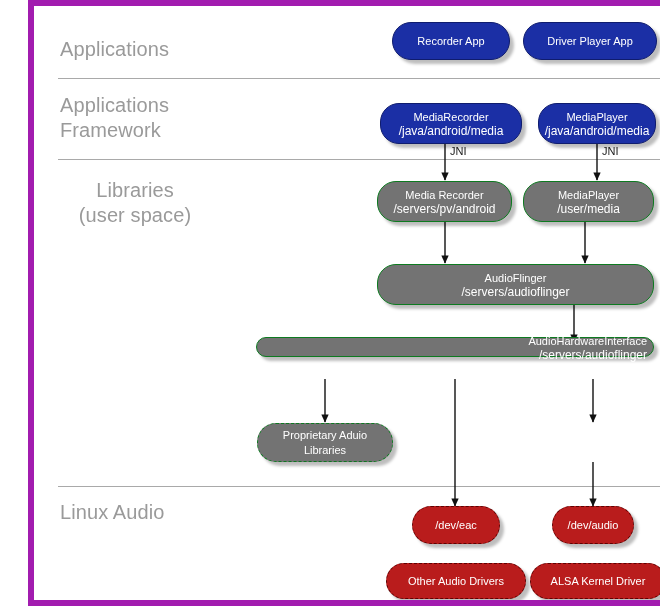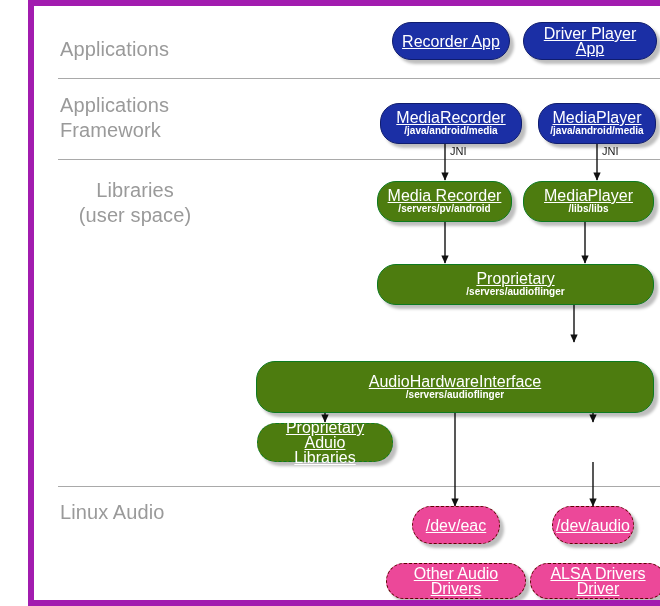--- a/index.html
+++ b/index.html
@@ -63,41 +63,39 @@
     display: flex;
     flex-direction: column;
     align-items: center;
     justify-content: center;
     text-align: center;
     color: #ffffff;
     box-shadow: 4px 4px 3px rgba(0,0,0,0.26);
     padding: 0 6px;
   }
   .node .title {
-    font-size: 16px;
+    font-size: 11px;
     line-height: 15px;
     white-space: pre-line;
-    text-decoration: underline;
   }
   .node .subtitle {
-    font-size: 10px;
+    font-size: 12px;
     line-height: 12px;
     margin-top: 0px;
-    font-weight: bold;
   }
   .node.blue {
     background: #1b2fa5;
     border: 1px solid #0f1c6e;
   }
   .node.green {
-    background: #4d7c0f;
+    background: #737373;
     border: 1px solid #0d7a20;
   }
   .node.red {
-    background: #ec4899;
+    background: #b91c1c;
     border: 1px solid #6d0303;
   }
   .node.dashed {
     border-style: dashed;
     border-width: 1px;
   }
   .node.dashed.green { border-color: #0d7a20; }
   .node.dashed.red   { border-color: #5f0202; }
 </style>
 </head>
@@ -168,29 +166,29 @@
     <div class="subtitle">/java/android/media</div>
   </div>
 
   <div class="node green" style="left:343px; top:175px; width:135px; height:41px;">
     <div class="title">Media Recorder</div>
     <div class="subtitle">/servers/pv/android</div>
   </div>
 
   <div class="node green" style="left:489px; top:175px; width:131px; height:41px;">
     <div class="title">MediaPlayer</div>
-    <div class="subtitle">/libs/libs</div>
+    <div class="subtitle">/user/media</div>
   </div>
 
   <div class="node green" style="left:343px; top:258px; width:277px; height:41px;">
-    <div class="title">Proprietary</div>
+    <div class="title">AudioFlinger</div>
     <div class="subtitle">/servers/audioflinger</div>
   </div>
 
-  <div class="node green" style="left:222px; top:355px; width:398px; height:52px;">
+  <div class="node green" style="left:222px; top:331px; width:398px; height:20px;align-items:flex-end;">
     <div class="title">AudioHardwareInterface</div>
     <div class="subtitle">/servers/audioflinger</div>
   </div>
 
   <div class="node green dashed" style="left:223px; top:417px; width:136px; height:39px;">
     <div class="title">Proprietary Aduio
 Libraries</div>
   </div>
 
 
@@ -200,16 +198,16 @@
 
   <div class="node red dashed" style="left:352px; top:557px; width:140px; height:36px;">
     <div class="title">Other Audio Drivers</div>
   </div>
 
   <div class="node red dashed" style="left:518px; top:500px; width:82px; height:38px;">
     <div class="title">/dev/audio</div>
   </div>
 
   <div class="node red dashed" style="left:496px; top:557px; width:136px; height:36px;">
-    <div class="title">ALSA Drivers Driver</div>
+    <div class="title">ALSA Kernel Driver</div>
   </div>
 
 </div>
 
 </body></html>

